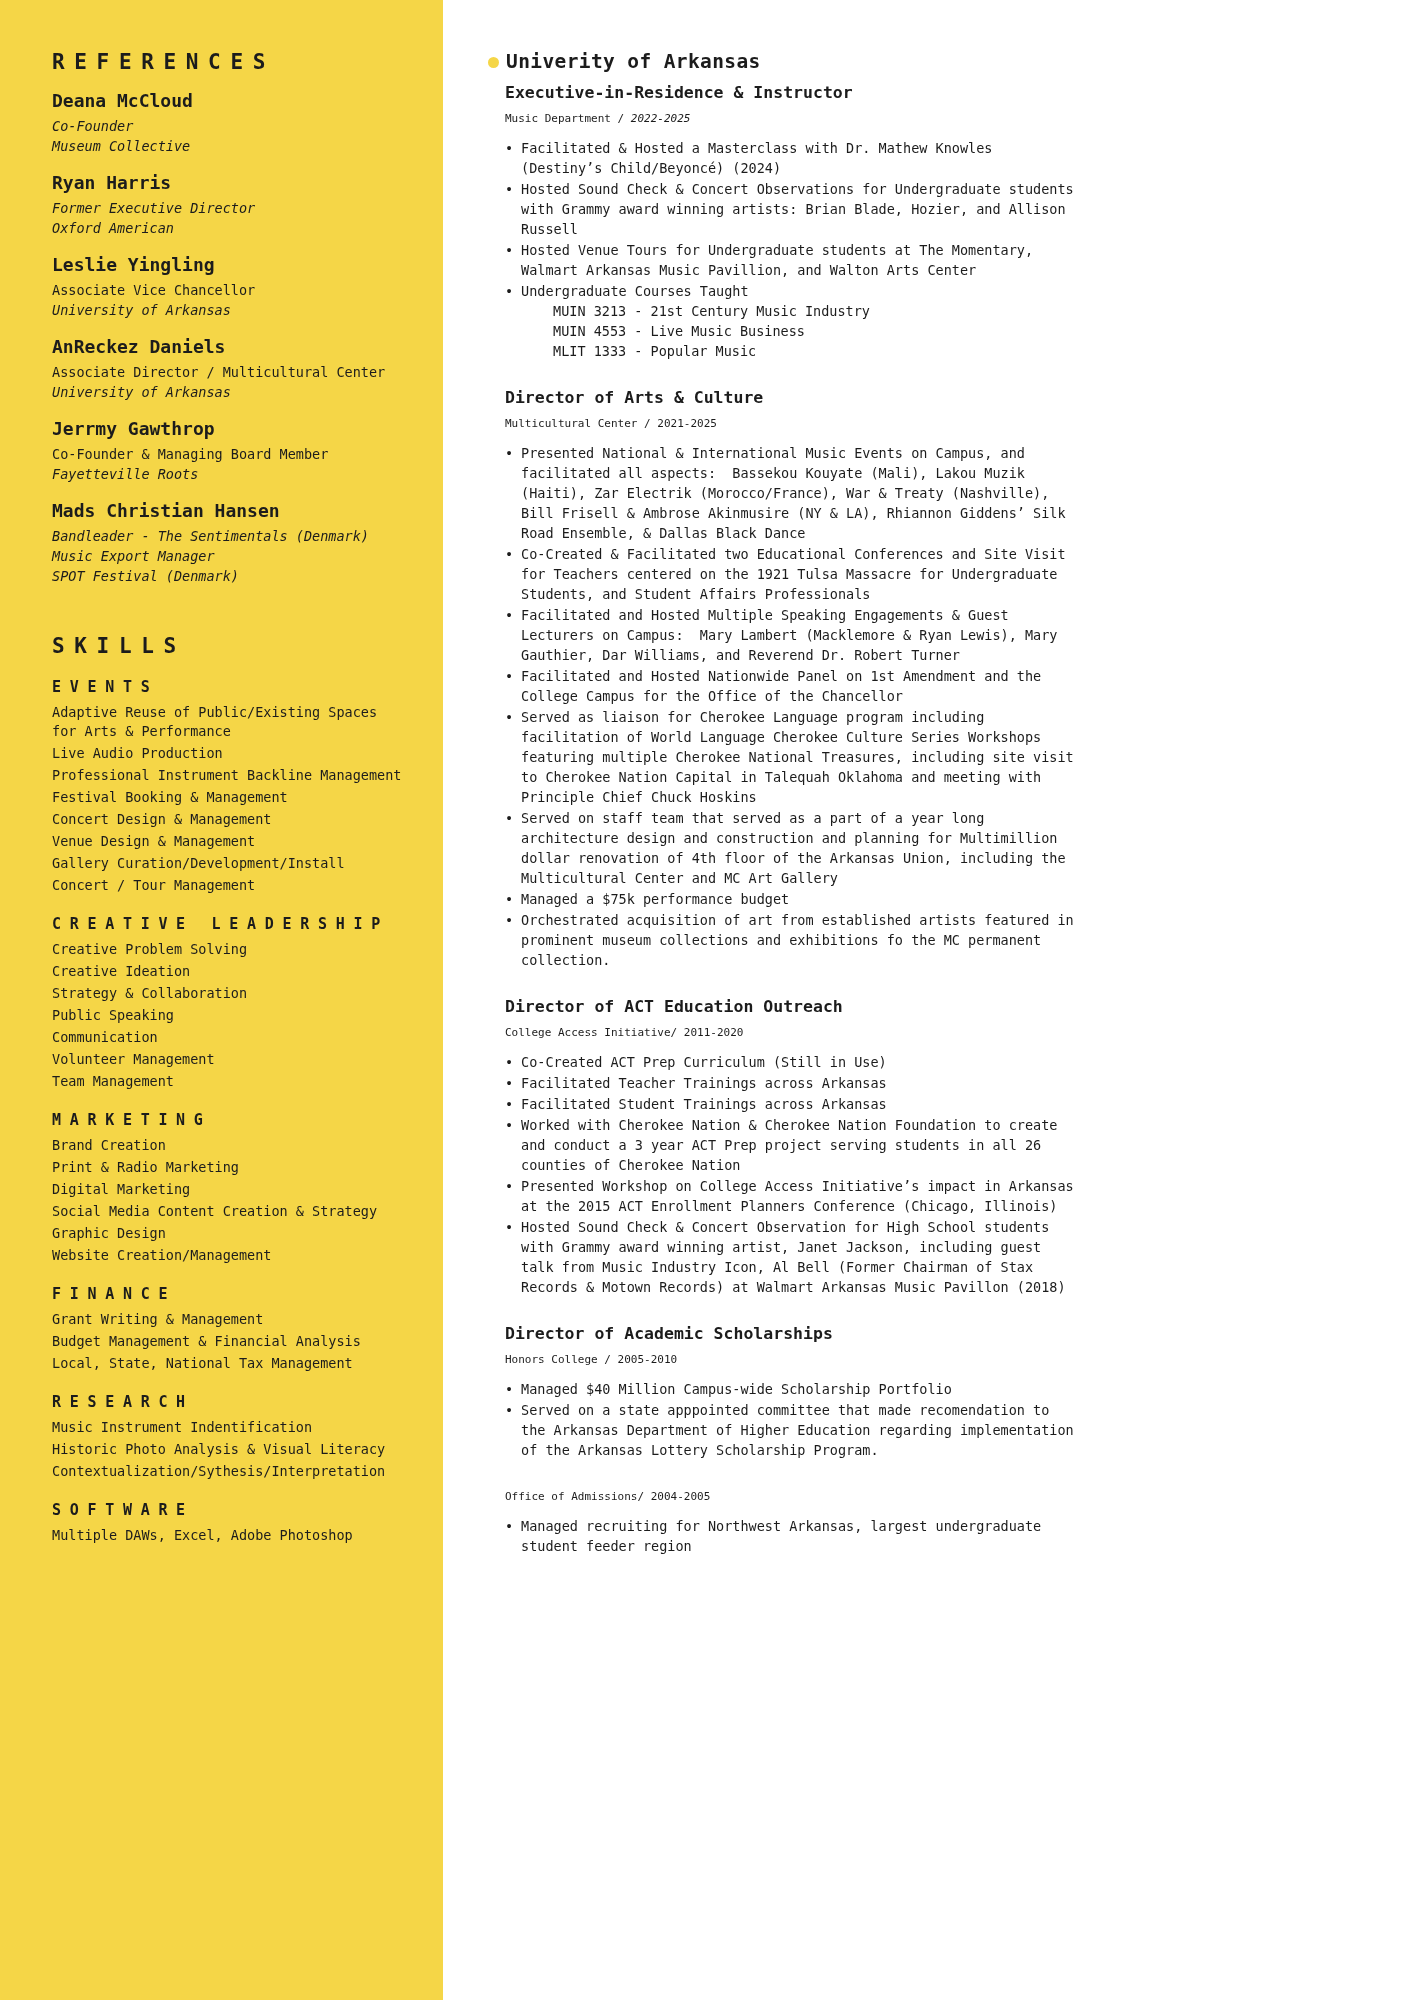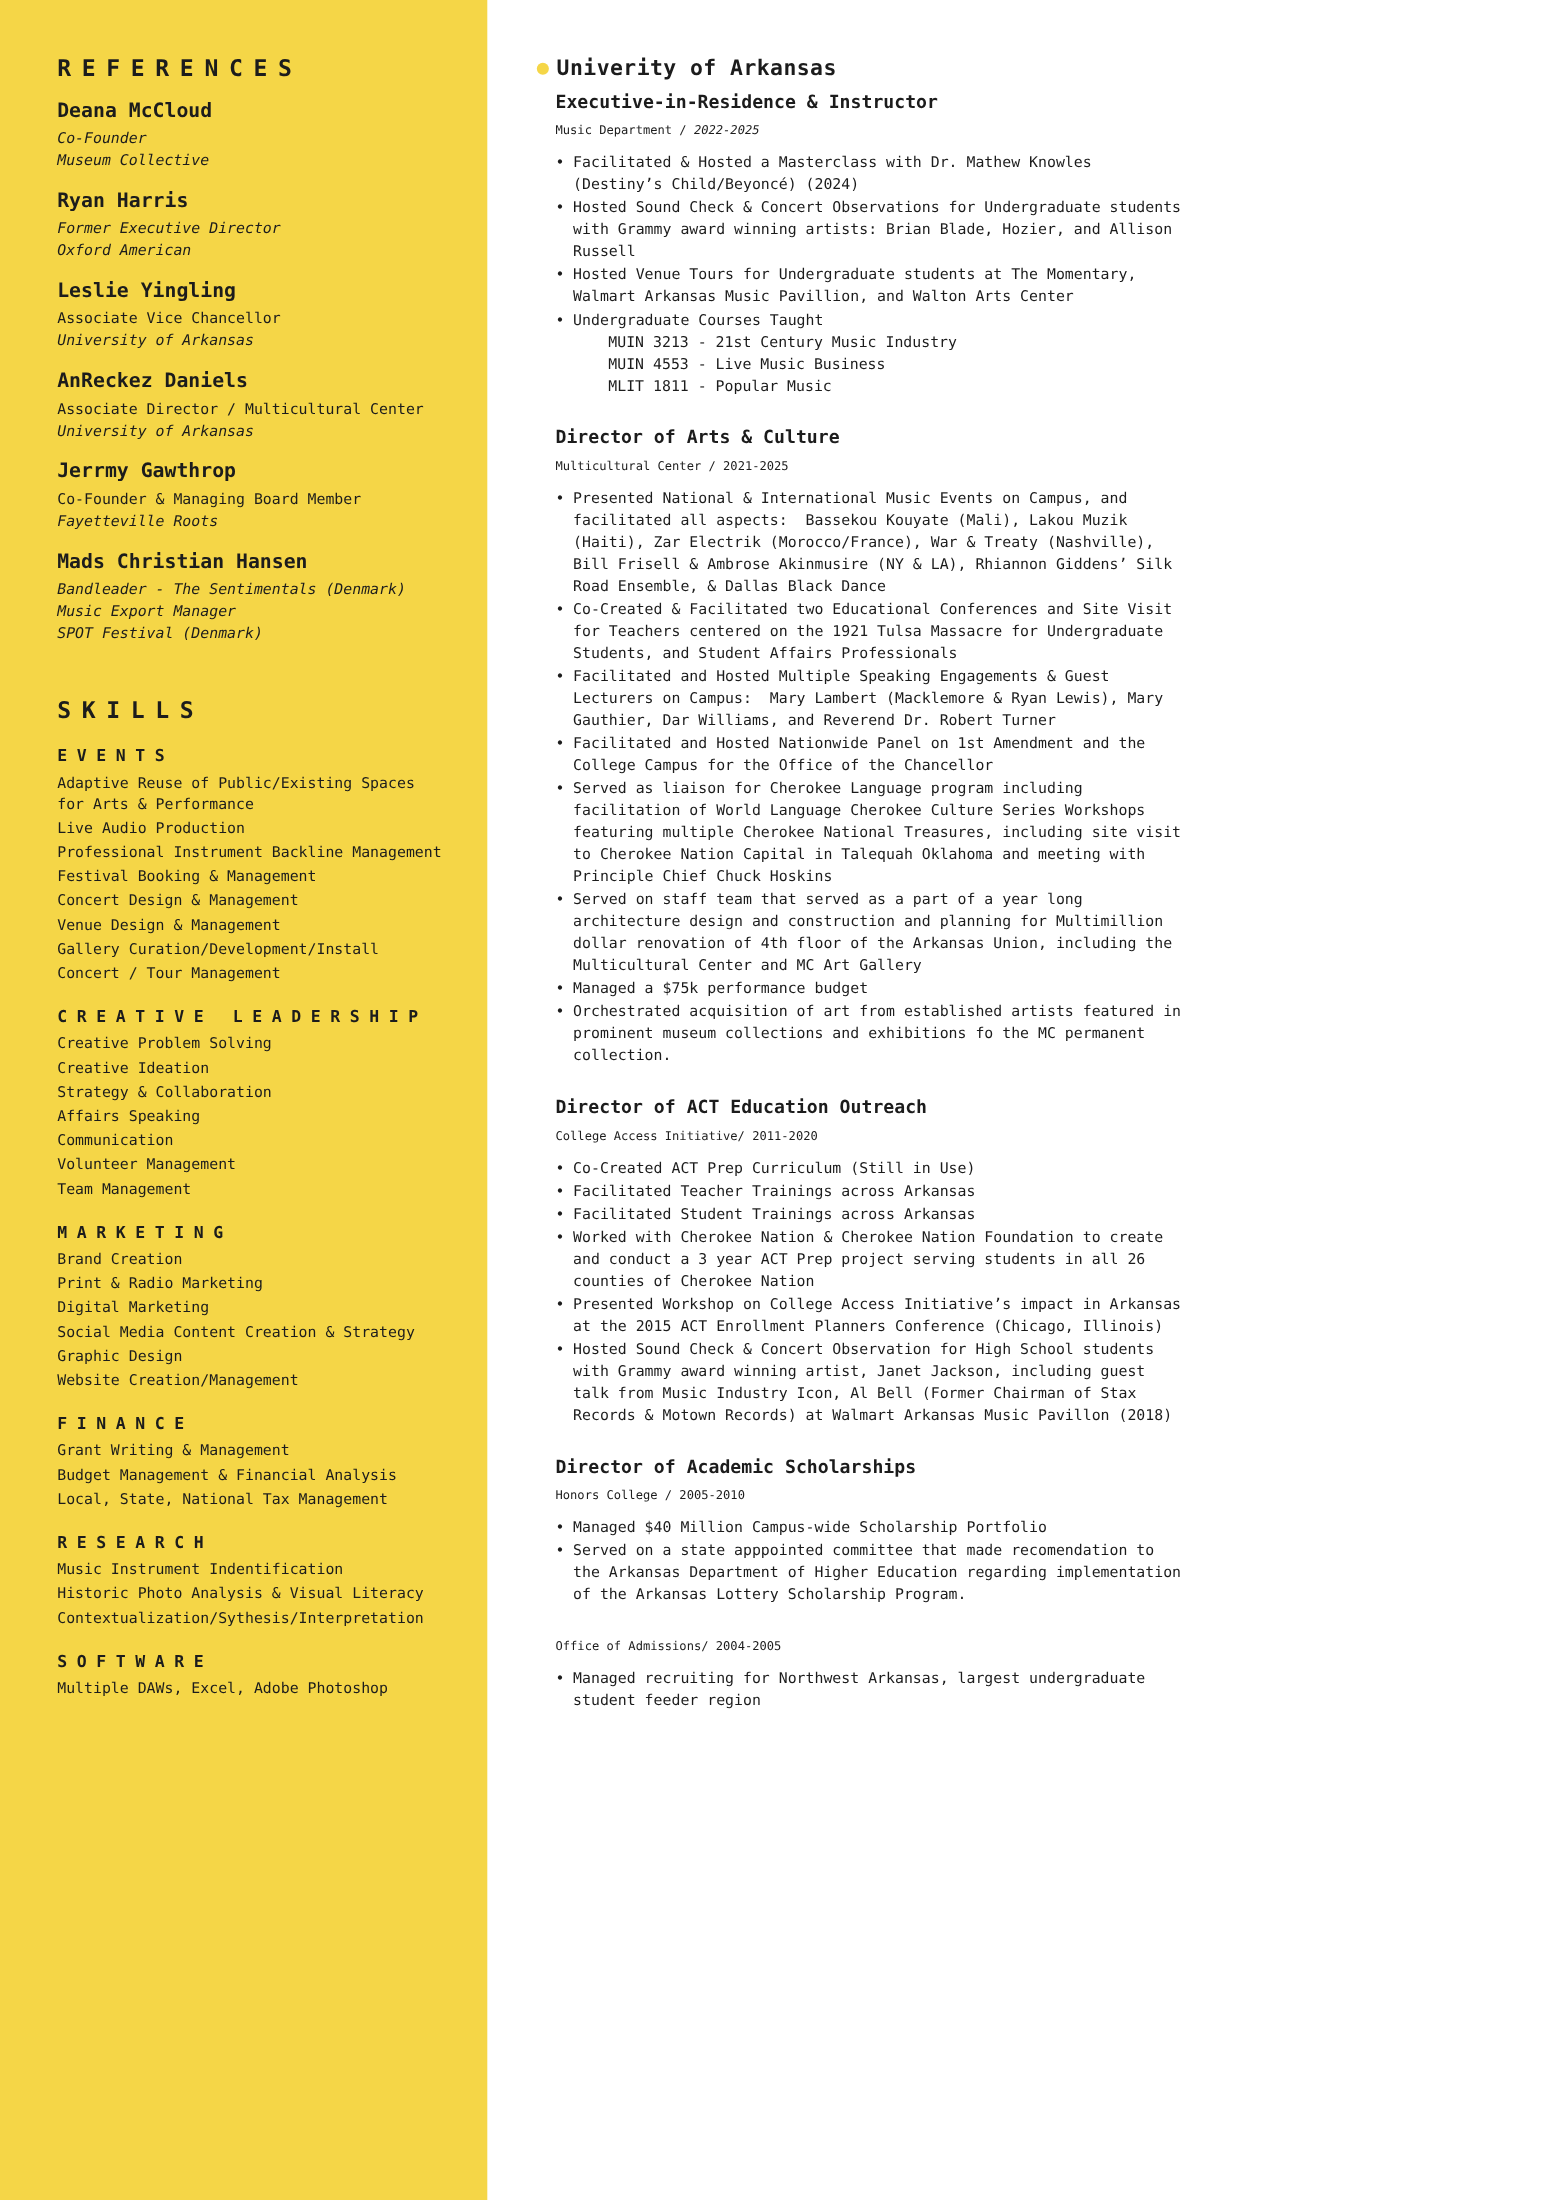--- a/index.html
+++ b/index.html
@@ -102,21 +102,21 @@
           <div class="skill-item">Concert Design &amp; Management</div>
           <div class="skill-item">Venue Design &amp; Management</div>
           <div class="skill-item">Gallery Curation/Development/Install</div>
           <div class="skill-item">Concert / Tour Management</div>
         </div>
         <div class="skill-group">
           <div class="skill-title">CREATIVE LEADERSHIP</div>
           <div class="skill-item">Creative Problem Solving</div>
           <div class="skill-item">Creative Ideation</div>
           <div class="skill-item">Strategy &amp; Collaboration</div>
-          <div class="skill-item">Affairs Speaking</div>
+          <div class="skill-item">Public Speaking</div>
           <div class="skill-item">Communication</div>
           <div class="skill-item">Volunteer Management</div>
           <div class="skill-item">Team Management</div>
         </div>
         <div class="skill-group">
           <div class="skill-title">MARKETING</div>
           <div class="skill-item">Brand Creation</div>
           <div class="skill-item">Print &amp; Radio Marketing</div>
           <div class="skill-item">Digital Marketing</div>
           <div class="skill-item">Social Media Content Creation &amp; Strategy</div>
@@ -159,21 +159,21 @@
             <div class="bullet">
               <span class="marker">•</span>
               <div class="btext">Hosted Sound Check &amp; Concert Observations for Undergraduate students with Grammy award winning artists: Brian Blade, Hozier, and Allison Russell</div>
             </div>
             <div class="bullet">
               <span class="marker">•</span>
               <div class="btext">Hosted Venue Tours for Undergraduate students at The Momentary, Walmart Arkansas Music Pavillion, and Walton Arts Center</div>
             </div>
             <div class="bullet">
               <span class="marker">•</span>
-              <div class="btext">Undergraduate Courses Taught<div class="sub">MUIN 3213 - 21st Century Music Industry</div><div class="sub">MUIN 4553 - Live Music Business</div><div class="sub">MLIT 1811 - Popular Music</div></div>
+              <div class="btext">Undergraduate Courses Taught<div class="sub">MUIN 3213 - 21st Century Music Industry</div><div class="sub">MUIN 4553 - Live Music Business</div><div class="sub">MLIT 1333 - Popular Music</div></div>
             </div>
           </div>
         </section>
         <section class="job">
           <h3 class="job-title">Director of Arts &amp; Culture</h3>
           <div class="job-orgline"><span>Multicultural Center / </span><span>2021-2025</span></div>
           <div class="bullets">
             <div class="bullet">
               <span class="marker">•</span>
               <div class="btext">Presented National &amp; International Music Events on Campus, and facilitated all aspects:  Bassekou Kouyate (Mali), Lakou Muzik (Haiti), Zar Electrik (Morocco/France), War &amp; Treaty (Nashville), Bill Frisell &amp; Ambrose Akinmusire (NY &amp; LA), Rhiannon Giddens’ Silk Road Ensemble, &amp; Dallas Black Dance</div>

